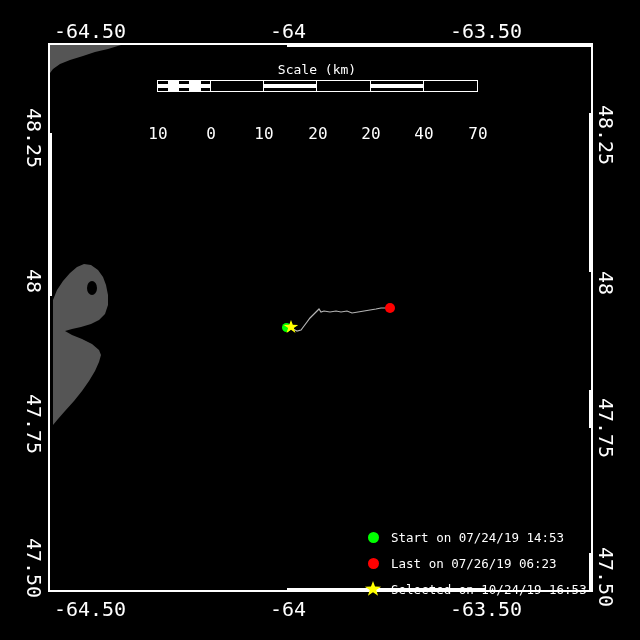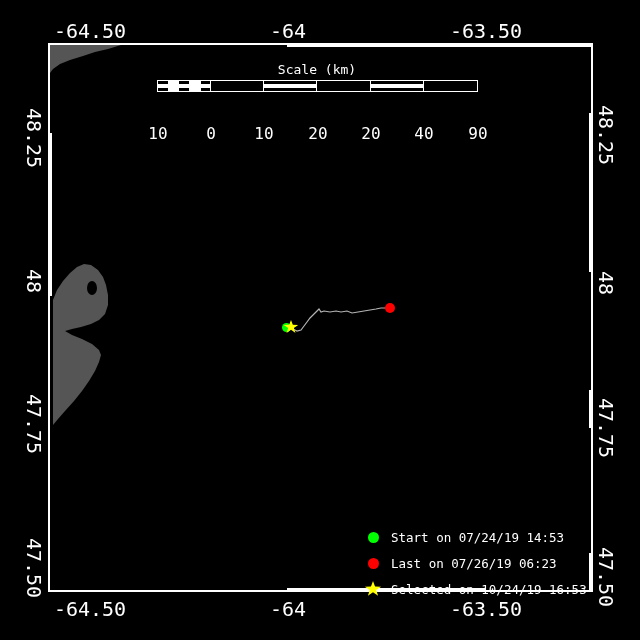--- a/index.html
+++ b/index.html
@@ -101,21 +101,21 @@
     <div class="seg lg open"></div>
     <div class="seg lg striped"></div>
     <div class="seg lg open"></div>
   </div>
   <span class="scale-tick st0">10</span>
   <span class="scale-tick st1">0</span>
   <span class="scale-tick st2">10</span>
   <span class="scale-tick st3">20</span>
   <span class="scale-tick st4">20</span>
   <span class="scale-tick st5">40</span>
-  <span class="scale-tick st6">90</span>
+  <span class="scale-tick st6">70</span>
 
   <div class="marker dot green" style="left: 281.5px; top: 322.5px;"></div>
   <div class="marker dot red" style="left: 385px; top: 303px;"></div>
   <div class="marker star" style="left: 283.5px; top: 320px;"></div>
 
   <div class="legend">
     <div class="legend-row">
       <span class="lg-marker">
           <span class="lg-dot green"></span>
         </span>

